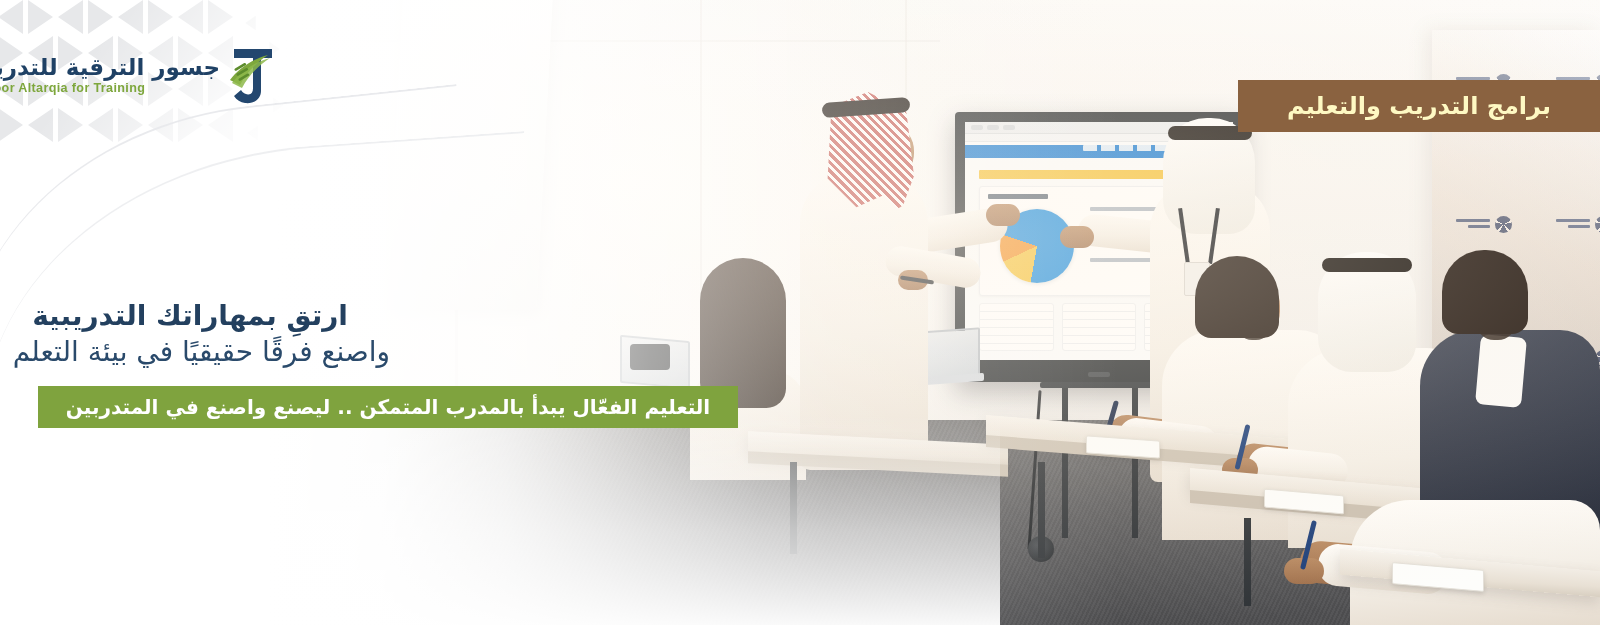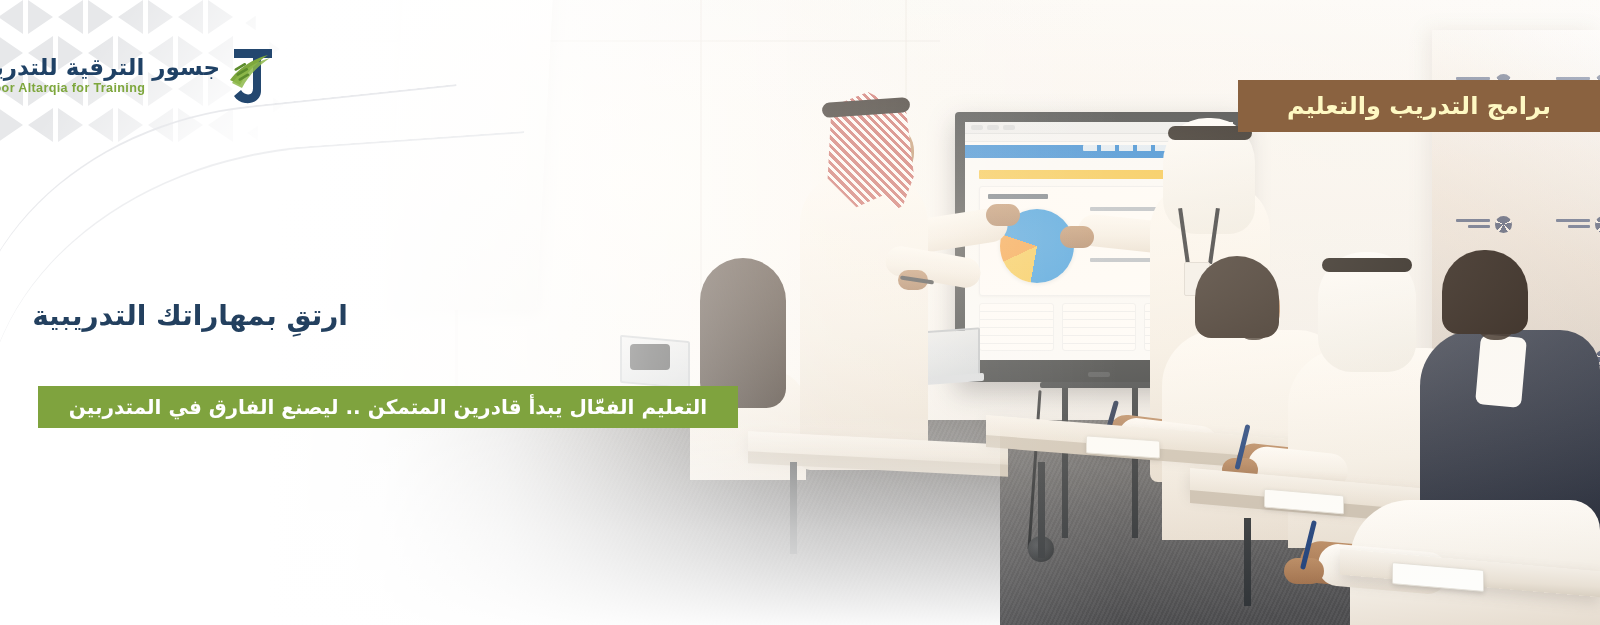--- a/index.html
+++ b/index.html
@@ -523,20 +523,21 @@
       <div class="logo-en">Jusoor Altarqia for Training</div>
     </div>
   </div>
 
   <div class="ribbon">
     <span>برامج التدريب والتعليم</span>
   </div>
 
   <div class="headline">
     <div class="l1">ارتقِ بمهاراتك التدريبية</div>
+    <div class="l2">واصنع فرقًا حقيقيًا في بيئة التعلم</div>
   </div>
 
   <div class="greenbar">
-    <span>التعليم الفعّال يبدأ قادرين المتمكن .. ليصنع الفارق في المتدربين</span>
+    <span>التعليم الفعّال يبدأ بالمدرب المتمكن .. ليصنع واصنع في المتدربين</span>
   </div>
 
 
 </div>
 
 </body></html>

